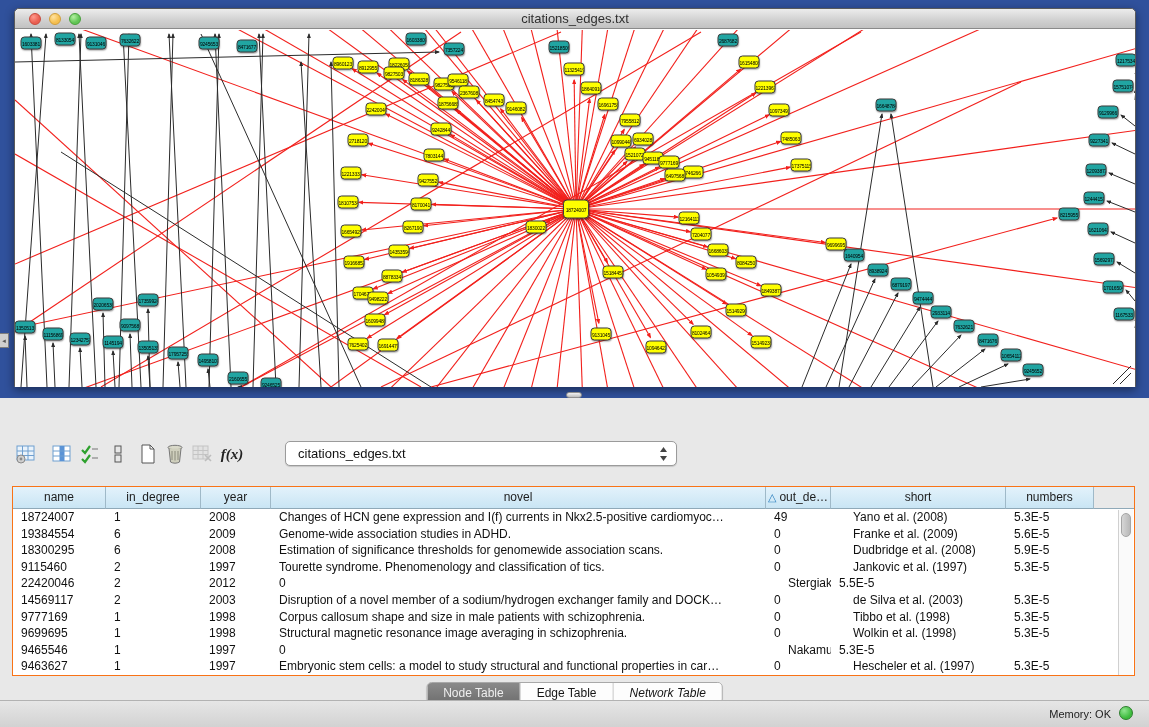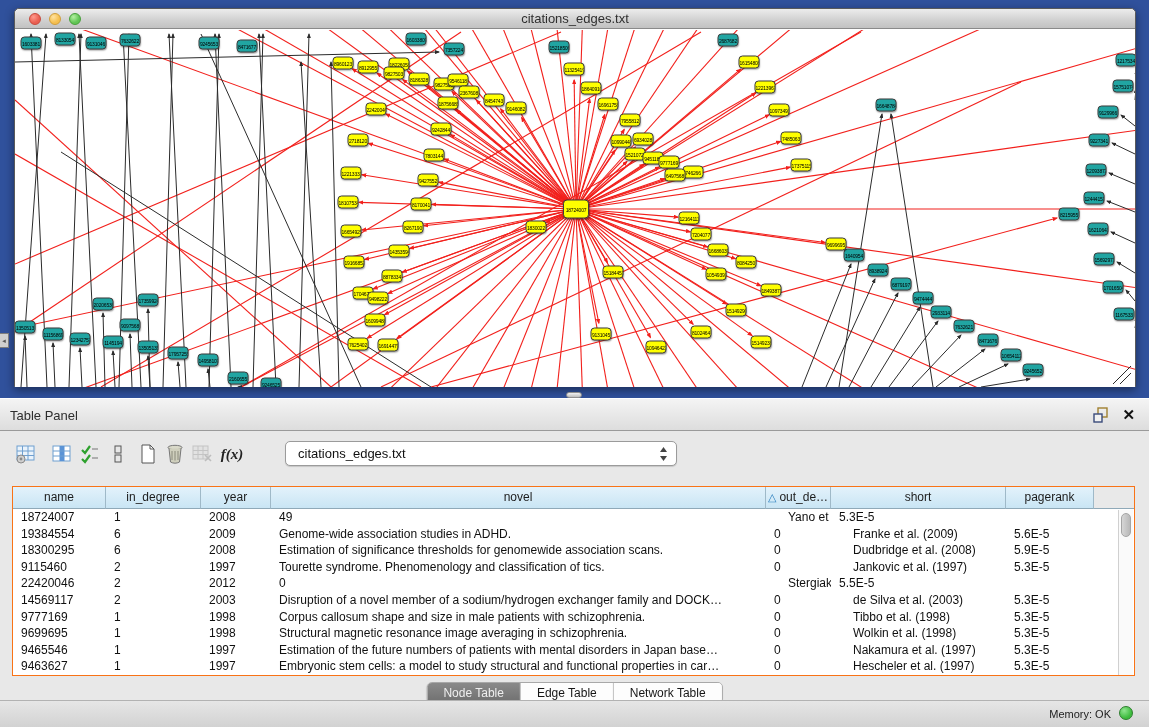--- a/index.html
+++ b/index.html
@@ -63,21 +63,21 @@
   #vscroll { position:absolute; right:1px; top:23px; width:15px; height:165px; background:#fafafa;
     border-left:1px solid #d0d0d0; }
   #vscroll .thumb { position:absolute; left:2px; top:3px; width:10px; height:24px; border-radius:6px;
     background:linear-gradient(90deg,#d6d6d6,#b8b8b8); border:1px solid #a5a5a5; }
 
   #tabs { position:absolute; left:50%; top:284px; transform:translateX(-50%); display:flex;
     height:22px; border:1px solid #a8a8a8; border-radius:5px; overflow:hidden;
     box-shadow:0 1px 1px rgba(0,0,0,.12); }
   .tab { font-size:12px; line-height:20px; padding:0 16px; background:#fdfdfd; color:#161616;
     border-right:1px solid #bcbcbc; }
-  .tab:last-child { border-right:none; }
+  .tab:last-child { border-right:none;font-style:italic; }
   .tab.active { background:linear-gradient(#8a8a8a,#6f6f6f); color:#efefef; }
 
   #statusbar { position:absolute; left:0; top:700px; width:1149px; height:27px;
     background:linear-gradient(#e6e6e6,#d2d2d2); border-top:1px solid #b2b2b2; }
   #memory { position:absolute; right:38px; top:7px; font-size:11px; color:#222; }
   #memory-dot { position:absolute; right:16px; top:5px; width:14px; height:14px; border-radius:50%;
     background:radial-gradient(circle at 35% 30%, #8fe58f, #3dbb3d 65%); border:1px solid #2c7d2c; }
 </style>
 </head>
 <body>
@@ -374,28 +374,20 @@
             <div class="gnode" style="left: 821px; top: 214px; background: rgb(255, 255, 0);">9699695</div>
             <div class="gnode hub" style="left: 561px; top: 179px; background: rgb(255, 255, 0);">18724007</div>
           </div>
       </div>
     </div>
     <div id="hide-panel-tab">◂</div>
     <div id="split-handle"></div>
   </div>
 
   <div id="table-panel">
-    <div id="panel-header">
-      <span class="ptitle">Table Panel</span>
-      <svg id="float-icon" viewBox="0 0 16 16">
-        <rect x="5" y="1" width="9" height="9" fill="none" stroke="#a08030" stroke-width="1.4"></rect>
-        <rect x="1" y="7" width="8" height="8" fill="#f2f2f2" stroke="#3a4a7a" stroke-width="1.4"></rect>
-      </svg>
-      <span id="close-icon">✕</span>
-    </div>
 
     <div id="toolbar">
       <div class="tbtn" style="left:12px">
         <svg width="22" height="22" viewBox="0 0 22 22">
             <rect x="2" y="3" width="17" height="14" fill="#eaf3fb" stroke="#6f9fd0"></rect>
             <path d="M2 8h17M2 12.5h17M7.5 3v14M13 3v14" stroke="#6f9fd0"></path>
             <circle cx="6" cy="16" r="4" fill="#cfcfcf" stroke="#8a8a8a"></circle>
             <circle cx="6" cy="16" r="1.4" fill="#8a8a8a"></circle>
           </svg>
       </div>
@@ -451,28 +443,29 @@
     </div>
 
     <div id="table-viewport">
       <div id="thead-row">
         <div class="hcell">name</div>
         <div class="hcell">in_degree</div>
         <div class="hcell">year</div>
         <div class="hcell">novel</div>
         <div class="hcell"><span class="sort-tri">△</span><span>out_de…</span></div>
         <div class="hcell">short</div>
-        <div class="hcell">pagerank</div>
+        <div class="hcell">numbers</div>
         <div class="hcell filler"></div>
       </div>
       <div id="table-body">
           <div class="trow">
             <div class="tcell c0">18724007</div>
             <div class="tcell c1">1</div>
             <div class="tcell c2">2008</div>
+            <div class="tcell c3">Changes of HCN gene expression and I(f) currents in Nkx2.5-positive cardiomyoc…</div>
             <div class="tcell c4">49</div>
             <div class="tcell c5">Yano et al. (2008)</div>
             <div class="tcell c6">5.3E-5</div>
             <div class="tcell c7"></div>
           </div>
           <div class="trow">
             <div class="tcell c0">19384554</div>
             <div class="tcell c1">6</div>
             <div class="tcell c2">2009</div>
             <div class="tcell c3">Genome-wide association studies in ADHD.</div>
@@ -537,21 +530,20 @@
             <div class="tcell c3">Structural magnetic resonance image averaging in schizophrenia.</div>
             <div class="tcell c4">0</div>
             <div class="tcell c5">Wolkin et al. (1998)</div>
             <div class="tcell c6">5.3E-5</div>
             <div class="tcell c7"></div>
           </div>
           <div class="trow">
             <div class="tcell c0">9465546</div>
             <div class="tcell c1">1</div>
             <div class="tcell c2">1997</div>
-            <div class="tcell c3">Estimation of the future numbers of patients with mental disorders in Japan base…</div>
             <div class="tcell c4">0</div>
             <div class="tcell c5">Nakamura et al. (1997)</div>
             <div class="tcell c6">5.3E-5</div>
             <div class="tcell c7"></div>
           </div>
           <div class="trow">
             <div class="tcell c0">9463627</div>
             <div class="tcell c1">1</div>
             <div class="tcell c2">1997</div>
             <div class="tcell c3">Embryonic stem cells: a model to study structural and functional properties in car…</div>

